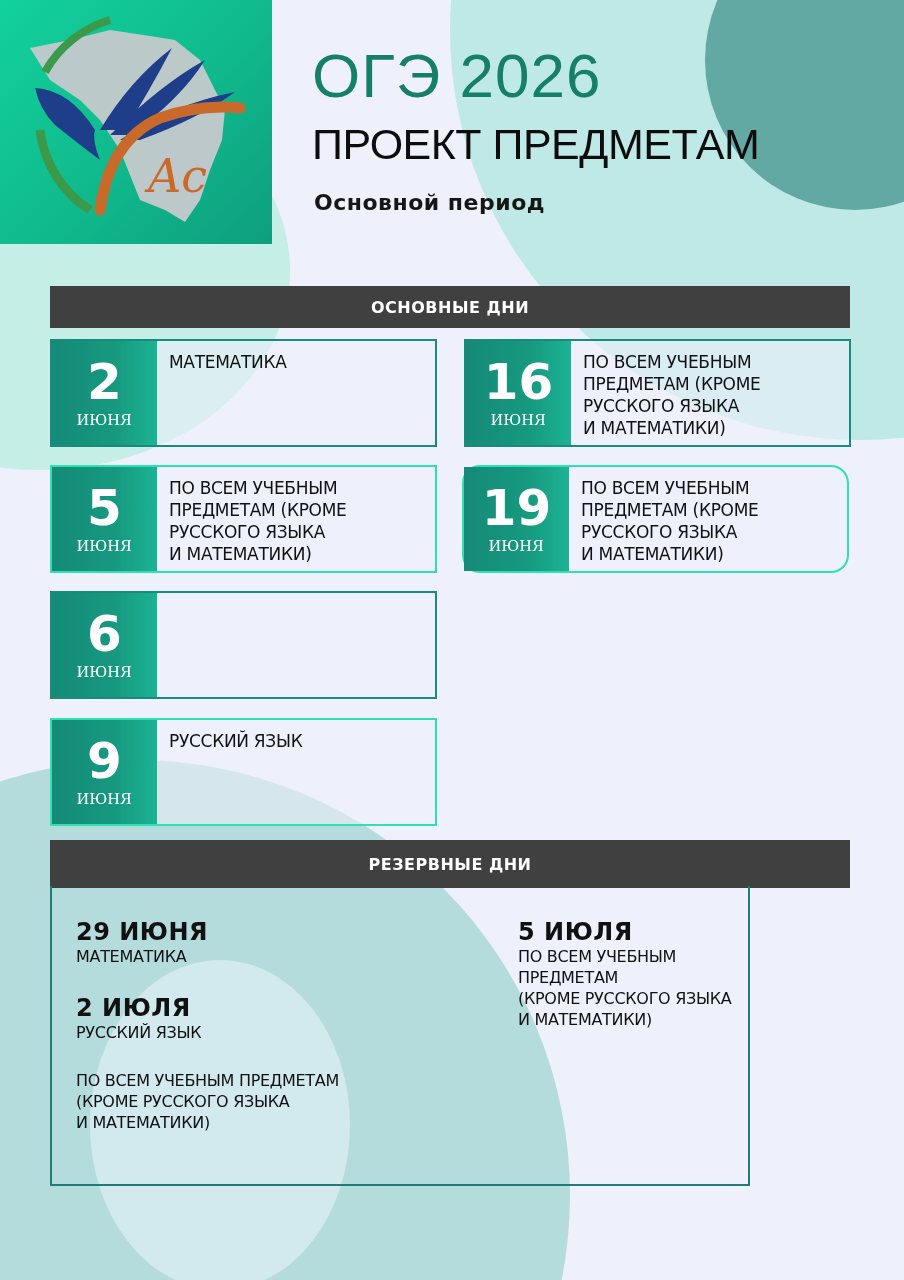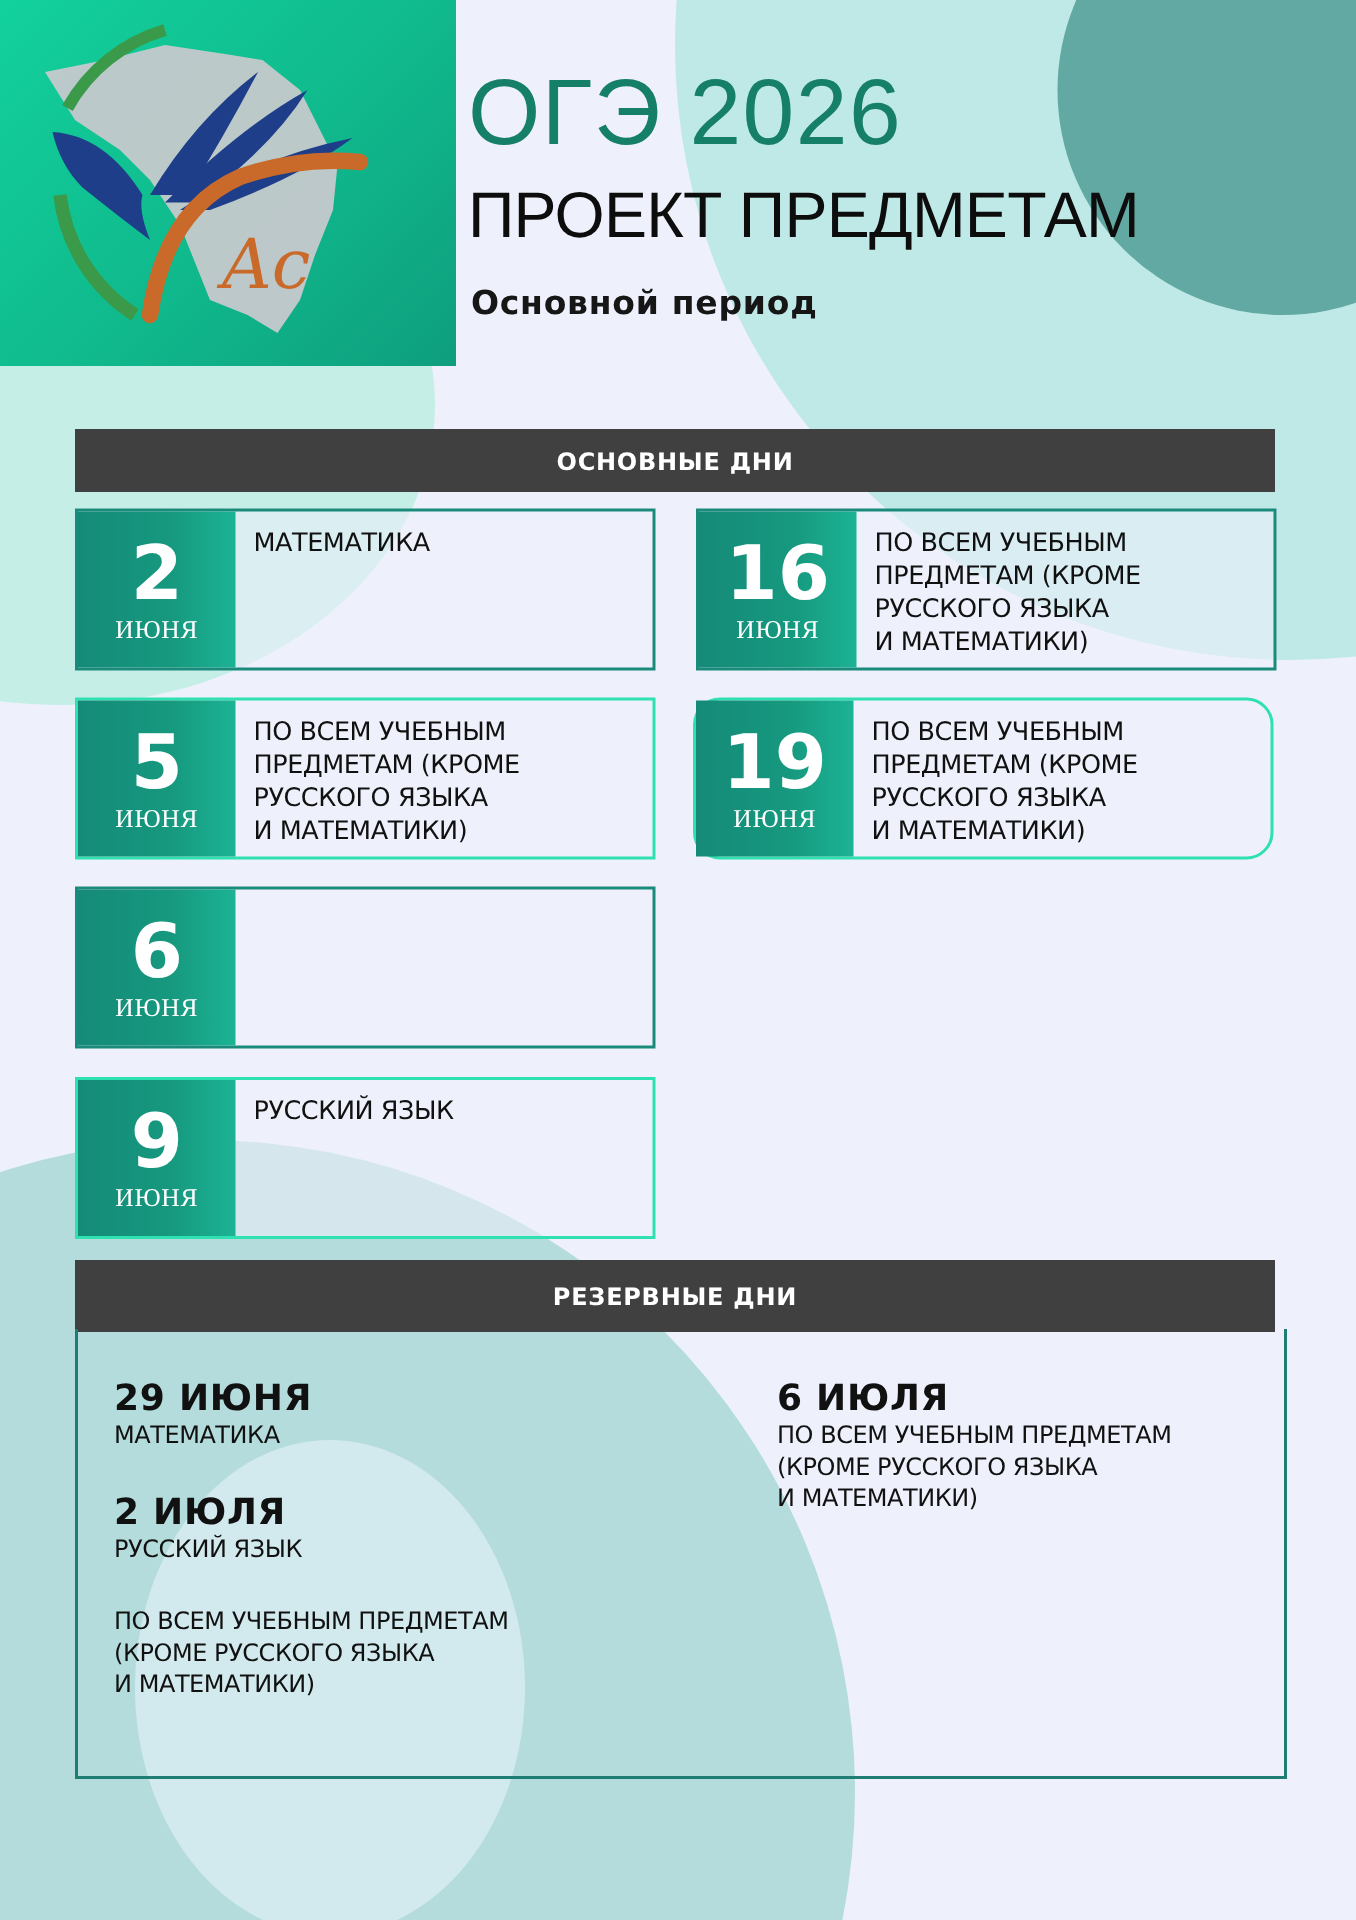--- a/index.html
+++ b/index.html
@@ -13,21 +13,21 @@
   
   .blob { position: absolute; border-radius: 50%; pointer-events: none; }
   .blob-top-big { left: 450px; top: -380px; width: 820px; height: 820px; background: #bfe9e6; }
   .blob-top-dark { left: 705px; top: -90px; width: 300px; height: 300px; background: #62a9a4; }
   .blob-left { left: -210px; top: 70px; width: 500px; height: 400px; background: #c4eee6; }
   .blob-bottom { left: -300px; top: 760px; width: 870px; height: 870px; background: #b5dcdc; }
   .blob-bottom-light { left: 90px; top: 960px; width: 260px; height: 330px; background: #d5ebef; opacity: 0.9; }
 
   
   .logo {
-    position: absolute; left: 0; top: 0; width: 304px; height: 244px;
+    position: absolute; left: 0; top: 0; width: 272px; height: 244px;
     background: linear-gradient(135deg, #12d19c 0%, #10b98c 55%, #0e9e7e 100%);
   }
   .logo svg { position: absolute; left: 0; top: 0; }
 
   
   .title-main {
     position: absolute; left: 312px; top: 40px;
     font-size: 62px; font-weight: 400; color: #157f68; letter-spacing: 1px;
     font-family: "Liberation Sans", sans-serif;
   }
@@ -65,21 +65,21 @@
   }
   .card .date .num { font-size: 50px; font-weight: 700; line-height: 52px; font-family: "DejaVu Sans", sans-serif; }
   .card .date .month { font-size: 17px; line-height: 20px; letter-spacing: 0.5px; margin-top: 2px; font-family: Liberation Serif, serif; }
   .card .subj {
     padding: 10px 12px; font-size: 17px; line-height: 22px; color: #111;
     font-family: "DejaVu Sans", sans-serif; white-space: pre-line; letter-spacing: -0.3px;
   }
 
   
   .reserve-box {
-    position: absolute; left: 50px; top: 886px; width: 808px; height: 300px;
+    position: absolute; left: 50px; top: 886px; width: 700px; height: 300px;
     border: 2px solid #1f7e74; border-top: none;
   }
   .res-item { position: absolute; font-family: "DejaVu Sans", sans-serif; }
   .res-item .rdate { font-size: 24px; font-weight: 700; color: #111; line-height: 28px; letter-spacing: 0.5px; }
   .res-item .rsubj { font-size: 16px; line-height: 21px; color: #111; white-space: pre-line; letter-spacing: -0.3px; }
 </style>
 </head>
 <body>
 
 <div class="blob blob-top-big"></div>
@@ -177,18 +177,18 @@
   <div class="res-item" style="left:24px; top:108px;">
     <div class="rdate">2 ИЮЛЯ</div>
     <div class="rsubj">РУССКИЙ ЯЗЫК</div>
   </div>
   <div class="res-item" style="left:24px; top:184px;">
     <div class="rsubj">ПО ВСЕМ УЧЕБНЫМ ПРЕДМЕТАМ
 (КРОМЕ РУССКОГО ЯЗЫКА
 И МАТЕМАТИКИ)</div>
   </div>
   <div class="res-item" style="left:466px; top:32px;">
-    <div class="rdate">6 ИЮЛЯ</div>
+    <div class="rdate">5 ИЮЛЯ</div>
     <div class="rsubj">ПО ВСЕМ УЧЕБНЫМ ПРЕДМЕТАМ
 (КРОМЕ РУССКОГО ЯЗЫКА
 И МАТЕМАТИКИ)</div>
   </div>
 </div>
 
 </body></html>

